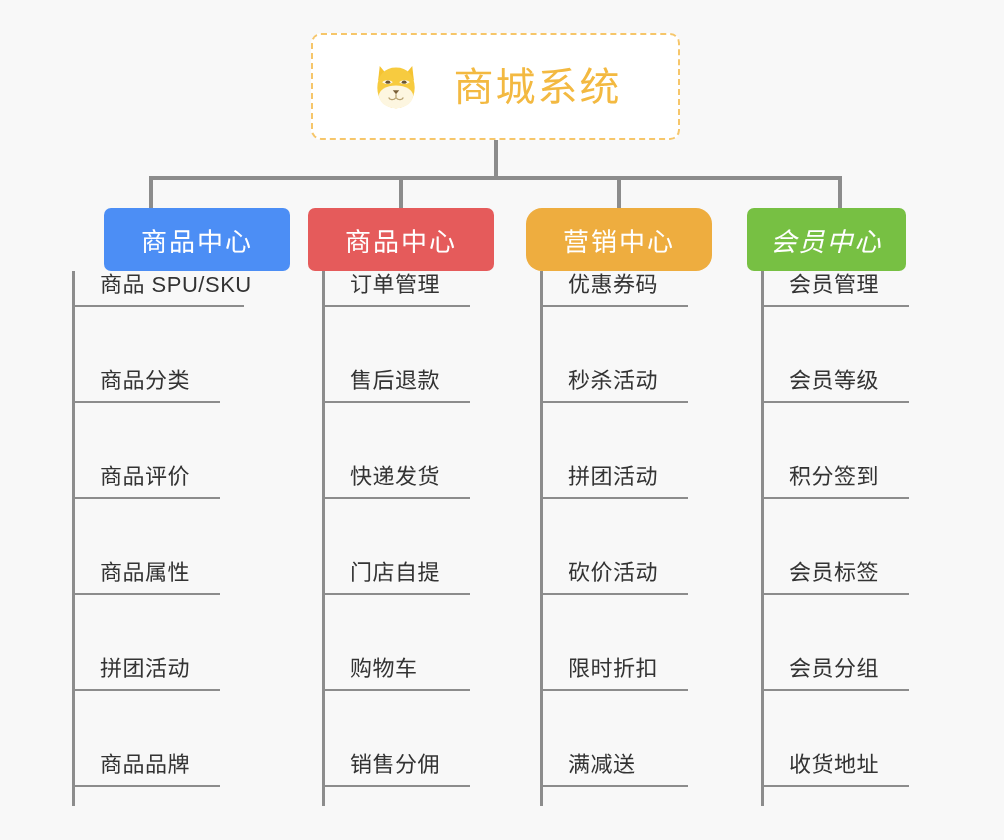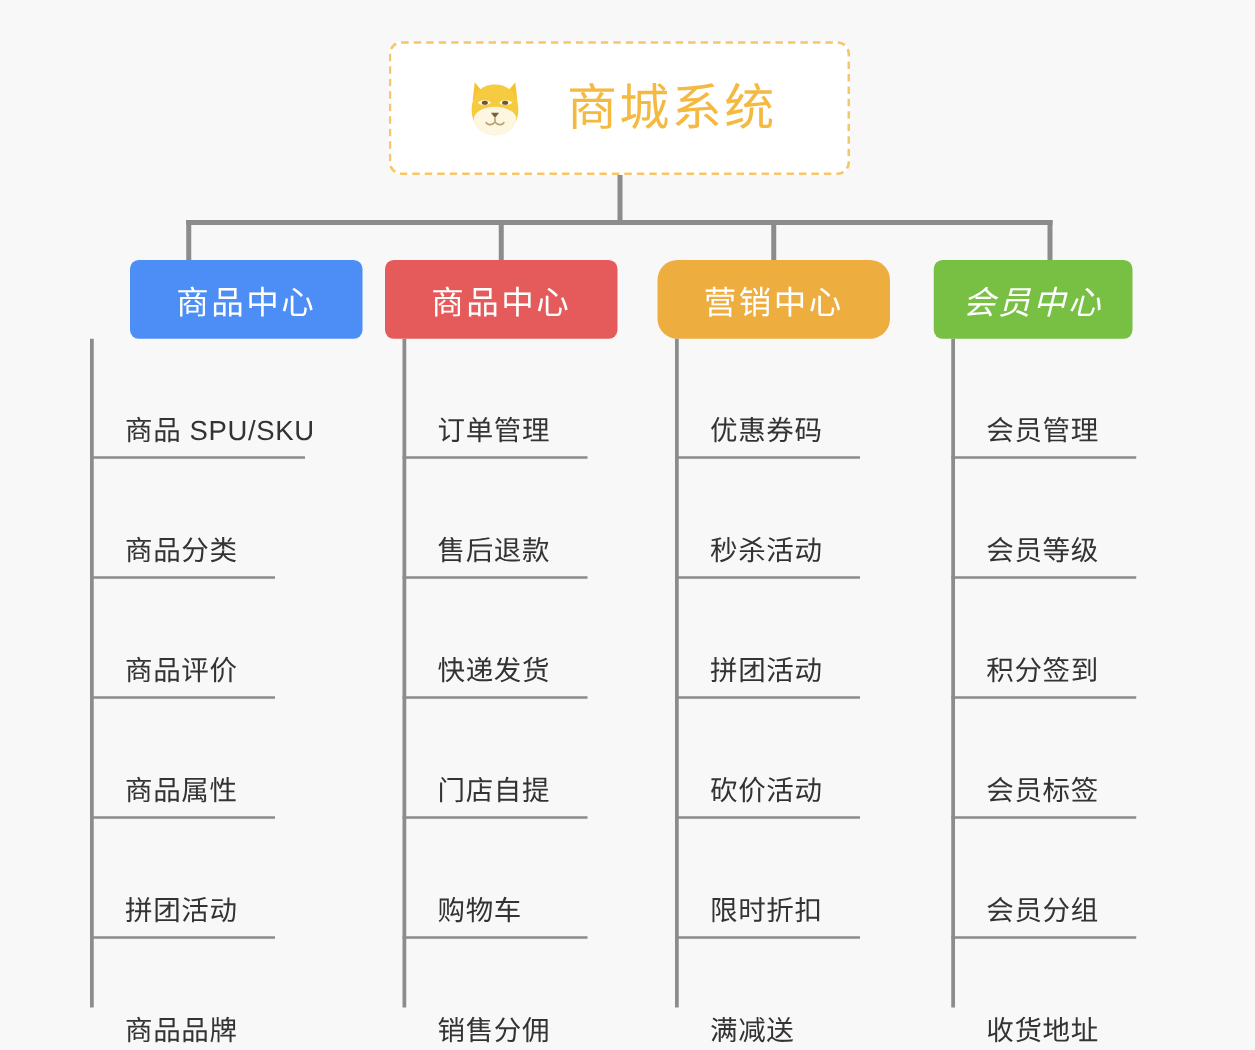--- a/index.html
+++ b/index.html
@@ -90,21 +90,21 @@
 
   .items {
     position: relative;
     margin-top: 0;
     padding-left: 14px;
   }
   .item {
     position: relative;
     height: 96px;
     display: flex;
-    align-items: flex-end;
+    align-items: flex-start;
     box-sizing: border-box;
   }
   .item-inner {
     position: relative;
     display: inline-block;
     padding: 0 0 6px 28px;
     border-bottom: 2px solid #8c8c8c;
     min-width: 120px;
   }
   .item-label {

